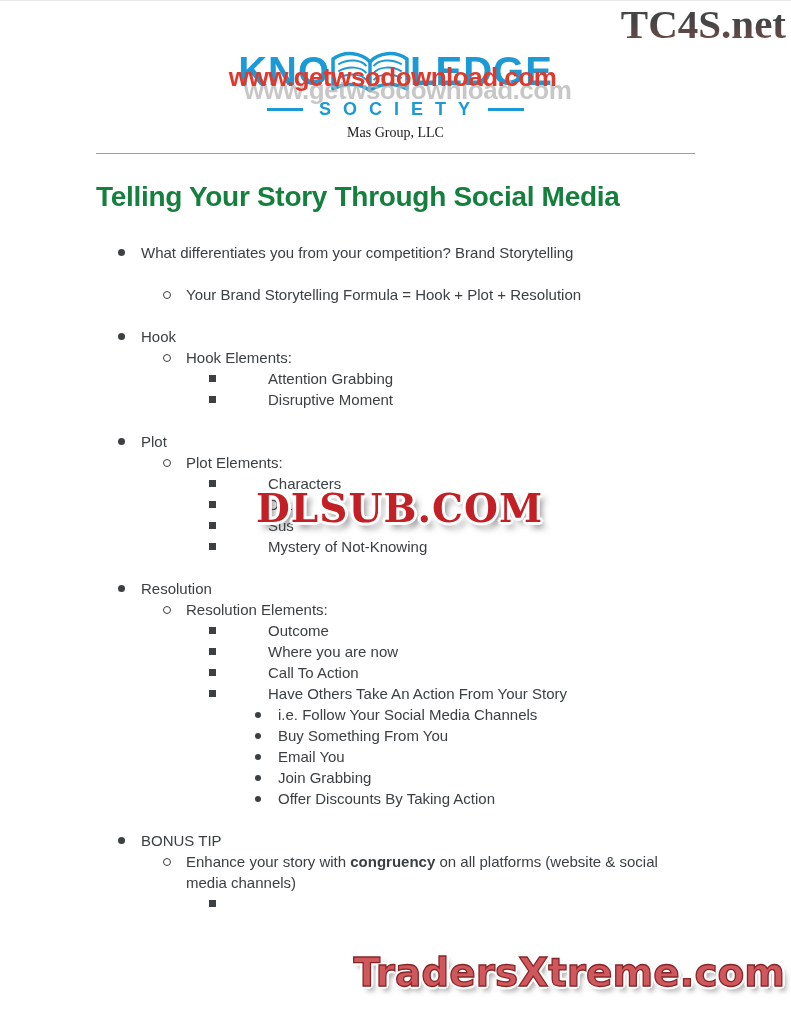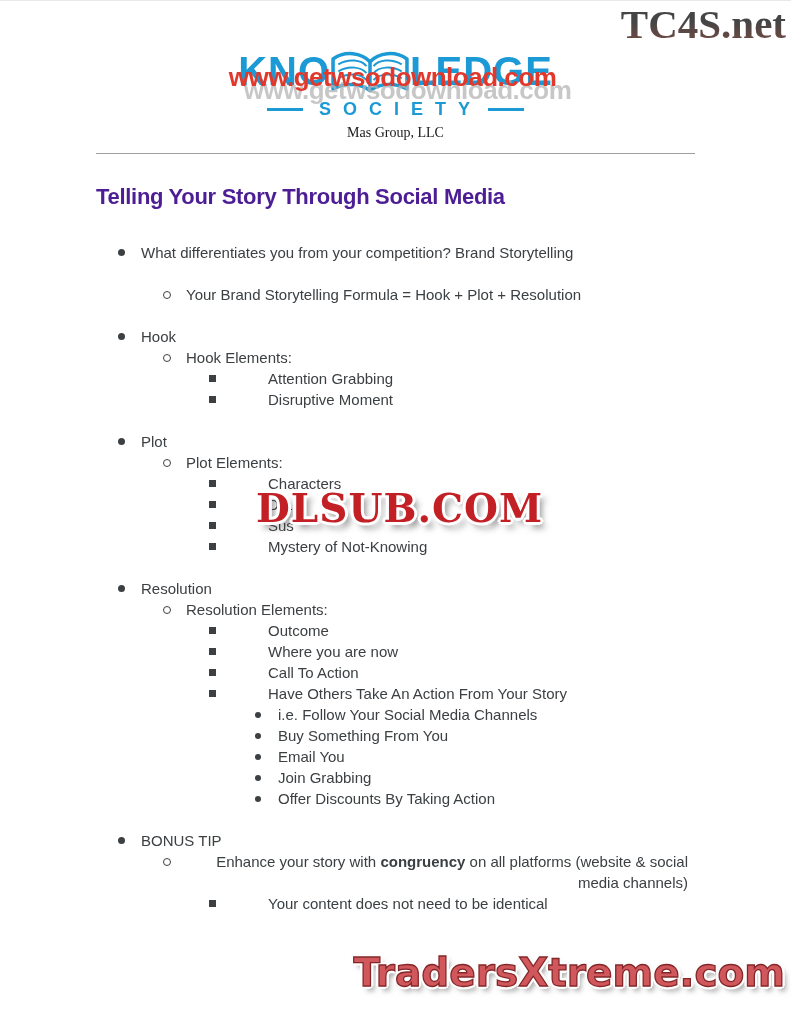--- a/index.html
+++ b/index.html
@@ -61,30 +61,30 @@
     position:absolute; top:61px; left:50%;
     transform:translateX(-50%) translateX(-3px);
     font-weight:bold; font-size:26px; letter-spacing:-0.5px;
     color:#e2382c; z-index:3; white-space:nowrap;
   }
 
   
   .rule { margin-left:96px; width:599px; height:1px; background:#9f9f9f; }
   .doc-title {
     margin:26px 0 0 96px;
-    font-size:22px; line-height:34px; font-weight:bold;
-    color:#4c1d95; letter-spacing:-0.3px;
+    font-size:28px; line-height:34px; font-weight:bold;
+    color:#15803d; letter-spacing:-0.3px;
   }
 
   
   .list { margin-top:28px; }
   .block.gap { margin-top:21px; }
   .li { display:flex; font-size:15px; line-height:21px; color:#3c4043; }
   .lvl1 { margin-left:118px; }
-  .lvl2 { margin-left:163px;text-align:right; }
+  .lvl2 { margin-left:163px; }
   .lvl3 { margin-left:209px;gap:36px; }
   .lvl4 { margin-left:255px; }
   .glyph { position:relative; flex:0 0 23px; }
   .glyph::before { content:''; position:absolute; left:0; }
   .g1::before { top:7px; width:7px; height:7px; border-radius:50%; background:#3c4043; }
   .g2::before { top:7px; width:6px; height:6px; border-radius:50%; background:#fff; border:1.5px solid #3c4043; }
   .g3::before { top:7px; width:7px; height:7px; background:#3c4043; }
   .g4::before { top:8px; width:6px; height:6px; border-radius:50%; background:#3c4043; }
   .li-text { max-width:560px; }
   .lvl2 .li-text { max-width:502px; }
@@ -256,21 +256,20 @@
         <div class="li lvl1">
           <span class="glyph g1"></span>
           <span class="li-text"><span>BONUS TIP</span></span>
         </div>
         <div class="li lvl2">
           <span class="glyph g2"></span>
           <span class="li-text"><span>Enhance your story with </span><span class="b">congruency</span><span> on all platforms (website &amp; social media channels)</span></span>
         </div>
         <div class="li lvl3">
           <span class="glyph g3"></span>
-          <span class="li-text"><span>Your content does not need to be identical</span></span>
         </div>
       </div>
     </div>
 
   <div class="dlsub">DLSUB.COM</div>
 
   <div class="traders">TradersXtreme.com</div>
 
 </div>
 

